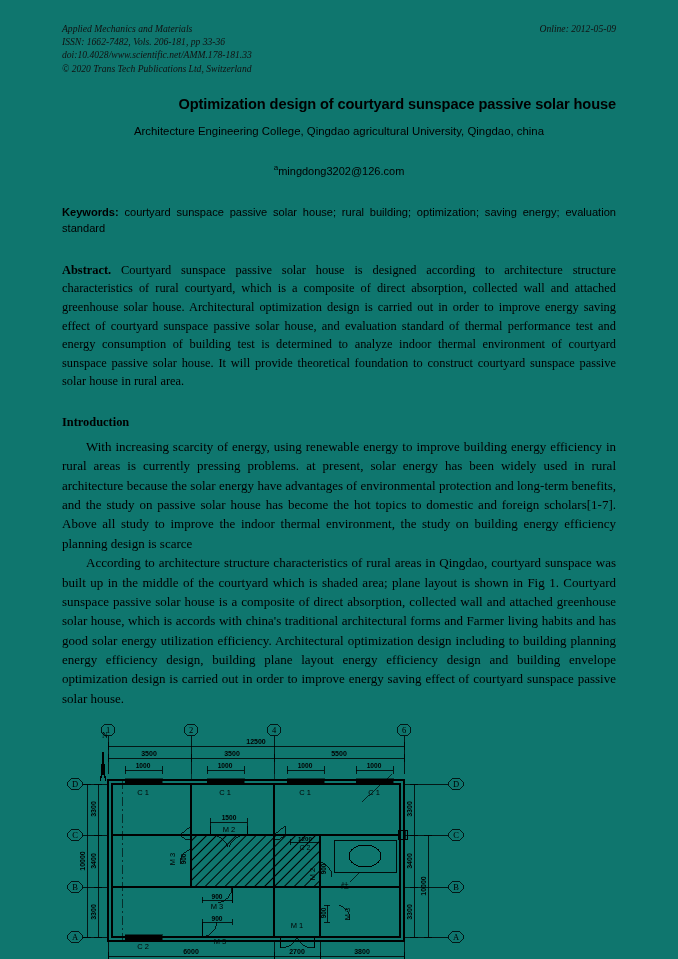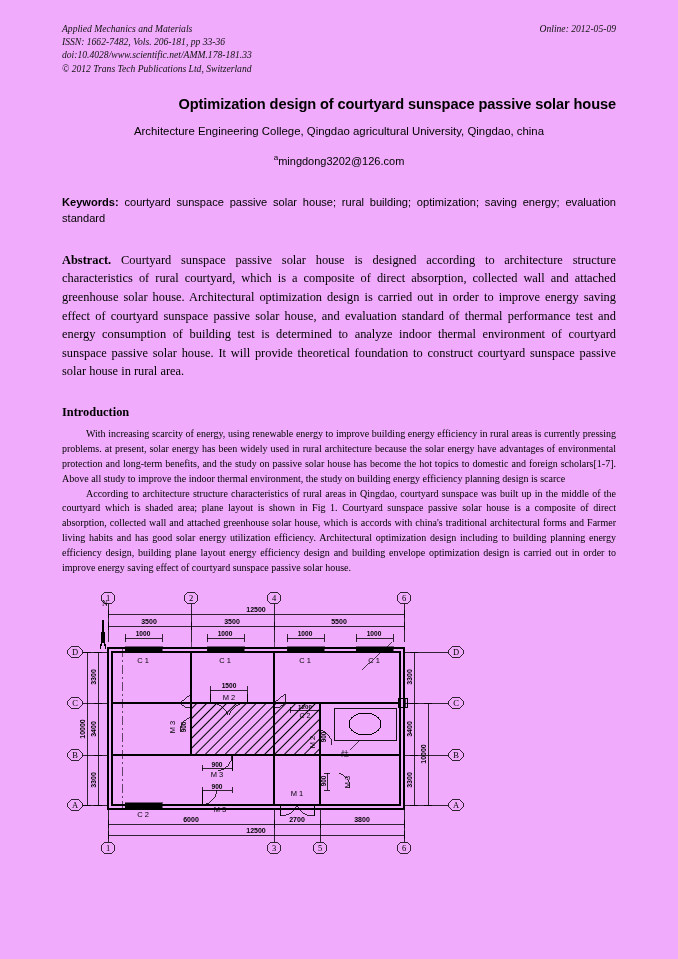--- a/index.html
+++ b/index.html
@@ -1,20 +1,20 @@
 <!DOCTYPE html>
 <html><head>
 <meta charset="utf-8">
 <style>
   html,body{margin:0;padding:0;background:#8a8a8a;}
   body{font-family:"Liberation Serif", serif;}
   .page{
     position:relative;
     width:678px;height:959px;
-    background:#f0abfc;
+    background:#0f766e;
     margin:0 auto;
     overflow:hidden;
     box-sizing:border-box;
   }
   .inner{
     position:absolute;
     left:62px;top:22px;
     width:554px;
   }
   
@@ -31,60 +31,60 @@
     font-family:"Liberation Sans", sans-serif;
     font-size:15px;text-align:center;margin-top:17px;color:#000;
   }
   .author sup{font-size:9px;}
   .affil{
     font-family:"Liberation Sans", sans-serif;
     font-size:11.4px;text-align:center;margin-top:13px;color:#000;
   }
   .email{
     font-family:"Liberation Sans", sans-serif;
-    font-size:11px;text-align:center;margin-top:16px;color:#000;
+    font-size:11px;text-align:center;margin-top:26px;color:#000;
   }
   .email sup{font-size:8px;}
   
   .keywords{
     font-family:"Liberation Sans", sans-serif;
     font-size:11.1px;margin-top:27px;text-align:justify;line-height:1.45;color:#000;
   }
   .keywords b{font-weight:bold;}
   
   .abstract{
     font-size:12.4px;margin-top:25px;text-align:justify;line-height:1.5;color:#000;
     text-justify:inter-word;
   }
   .abstract b{font-weight:bold;}
   
   .sect-h{
     font-weight:bold;font-size:12.4px;margin-top:24px;color:#000;
   }
   .para{
-    font-size:10px;margin-top:7px;text-align:justify;line-height:1.49;color:#000;
+    font-size:13px;margin-top:7px;text-align:justify;line-height:1.49;color:#000;
     text-indent:24px;
     font-family:Liberation Serif, serif;
   }
   .para.tight{margin-top:0px;}
   
   .figwrap{position:relative;margin-top:14px;height:268px;}
   svg{display:block;}
 </style>
 </head>
 <body>
 
 <div class="page">
   <div class="inner">
 
     <div class="runhead">
       <div class="line">Applied Mechanics and Materials</div>
       <div class="line">ISSN: 1662-7482, Vols. 206-181, pp 33-36</div>
       <div class="line">doi:10.4028/www.scientific.net/AMM.178-181.33</div>
-      <div class="line">© 2012 Trans Tech Publications Ltd, Switzerland</div>
+      <div class="line">© 2020 Trans Tech Publications Ltd, Switzerland</div>
       <div class="online">Online: 2012-05-09</div>
     </div>
 
     <div class="title">Optimization design of courtyard sunspace passive solar house</div>
 
 
     <div class="affil">Architecture Engineering College, Qingdao agricultural University, Qingdao, china</div>
 
     <div class="email">
       <sup>a</sup><span>mingdong3202@126.com</span>

